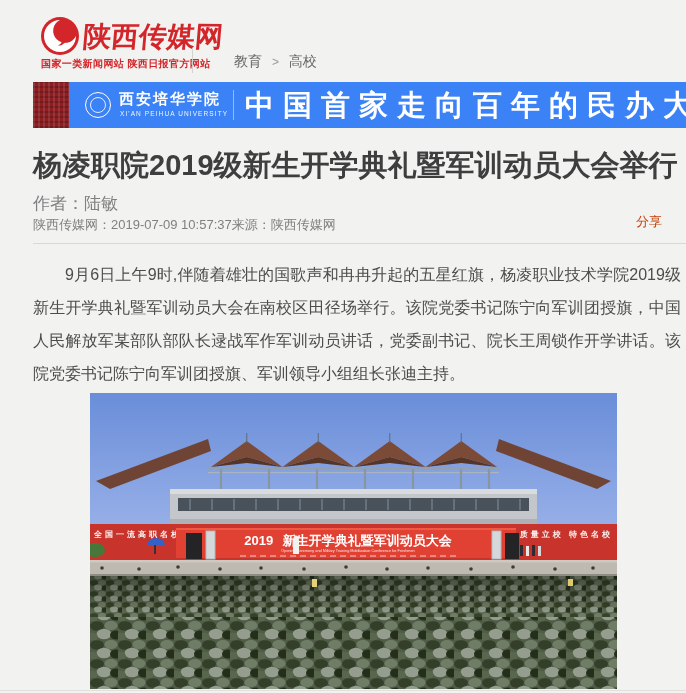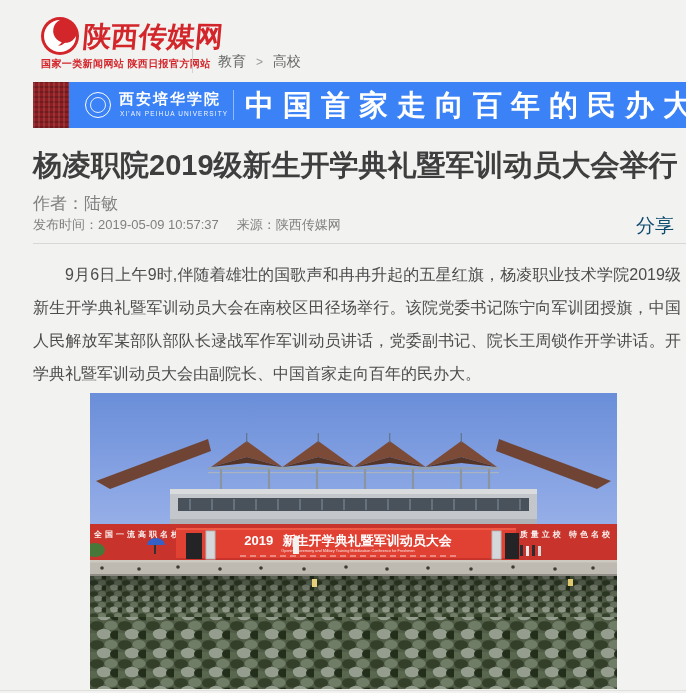--- a/index.html
+++ b/index.html
@@ -13,21 +13,21 @@
   .logo-text {
     position:absolute; left:83px; top:18px;
     font-size:28px; font-weight:bold; color:#d3262b;
     transform:skewX(-5deg); letter-spacing:0px; white-space:nowrap;
   }
   .logo-tagline {
     position:absolute; left:41px; top:57px;
     font-size:10px; font-weight:bold; color:#d3262b; letter-spacing:0.4px; white-space:nowrap;text-align:right;
   }
   .crumb-divider { position:absolute; left:192px; top:48px; width:1px; height:25px; background:#d2d2d0; }
-  .breadcrumb { position:absolute; left:218px; top:53px; font-size:14px; color:#666; }
+  .breadcrumb { position:absolute; left:234px; top:53px; font-size:14px; color:#666; }
   .breadcrumb a { color:#666; text-decoration:none; }
   .crumb-sep { color:#999; margin:0 6px; font-size:12px; }
   
   .ad-banner {
     position:absolute; left:33px; top:82px; width:653px; height:46px;
     background:#3b82f6; overflow:hidden; cursor:pointer;
   }
   .ad-pattern {
     position:absolute; left:0; top:0; width:36px; height:46px;
     background:
@@ -57,22 +57,22 @@
     font-size:29px; font-weight:bold; color:#fff;
     font-family:"DejaVu Serif", serif; letter-spacing:9px; white-space:nowrap;
   }
   
   .article-title {
     position:absolute; left:33px; top:146px; width:660px;
     font-size:29px; font-weight:bold; color:#3e3e3e; white-space:nowrap;
   }
   .meta-author { position:absolute; left:33px; top:192px; font-size:17px; color:#808080; }
   .meta-pub    { position:absolute; left:33px; top:216px; font-size:13px; color:#808080; }
-  .meta-src    { margin-left:18px; }
-  .share-btn   { position:absolute; left:636px; top:213px; font-size:19px; color:#0c4a6e; cursor:pointer; white-space:nowrap; }
+  .meta-src    { }
+  .share-btn   { position:absolute; left:636px; top:213px; font-size:13px; color:#c2410c; cursor:pointer; white-space:nowrap; }
   .meta-divider{ position:absolute; left:33px; top:243px; width:653px; height:1px; background:#d8d8d6; }
   .article-body {
     position:absolute; left:33px; top:258px; width:648px;
     font-size:16px; line-height:33px; color:#4c4c4c;
     text-indent:32px; text-align:justify;
   }
   .article-photo { position:absolute; left:90px; top:393px; width:527px; height:296px; }
   .bottom-divider { position:absolute; left:0; top:690px; width:686px; height:1px; background:#e0e0de; }
 </style>
 </head>
@@ -101,27 +101,27 @@
     <div class="ad-univ-name">西安培华学院</div>
     <div class="ad-univ-en">XI'AN PEIHUA UNIVERSITY</div>
     <div class="ad-divider"></div>
     <div class="ad-slogan">中国首家走向百年的民办大</div>
   </div>
 
   <h1 class="article-title">杨凌职院2019级新生开学典礼暨军训动员大会举行</h1>
 
   <div class="meta-author"><span>作者：</span><span>陆敏</span></div>
 
-  <div class="meta-pub"><span>发布时间：</span><span>2019-05-09 10:57:37</span><span class="meta-src">来源：</span><span>陕西传媒网</span></div>
+  <div class="meta-pub"><span>陕西传媒网：</span><span>2019-07-09 10:57:37</span><span class="meta-src">来源：</span><span>陕西传媒网</span></div>
 
   <div class="share-btn">分享</div>
 
   <div class="meta-divider"></div>
 
-  <p class="article-body">9月6日上午9时,伴随着雄壮的国歌声和冉冉升起的五星红旗，杨凌职业技术学院2019级新生开学典礼暨军训动员大会在南校区田径场举行。该院党委书记陈宁向军训团授旗，中国人民解放军某部队部队长逯战军作军训动员讲话，党委副书记、院长王周锁作开学讲话。开学典礼暨军训动员大会由副院长、中国首家走向百年的民办大。</p>
+  <p class="article-body">9月6日上午9时,伴随着雄壮的国歌声和冉冉升起的五星红旗，杨凌职业技术学院2019级新生开学典礼暨军训动员大会在南校区田径场举行。该院党委书记陈宁向军训团授旗，中国人民解放军某部队部队长逯战军作军训动员讲话，党委副书记、院长王周锁作开学讲话。该院党委书记陈宁向军训团授旗、军训领导小组组长张迪主持。</p>
 
   <svg class="article-photo" viewBox="0 0 527 296">
     <defs>
       <linearGradient id="sky" x1="0" y1="0" x2="0" y2="1">
         <stop offset="0" stop-color="#6a8ed9"></stop>
         <stop offset="1" stop-color="#a3b8ec"></stop>
       </linearGradient>
       <linearGradient id="crowdFade" x1="0" y1="0" x2="0" y2="1">
         <stop offset="0" stop-color="rgba(12,16,8,0.45)"></stop>
         <stop offset="1" stop-color="rgba(12,16,8,0)"></stop>

